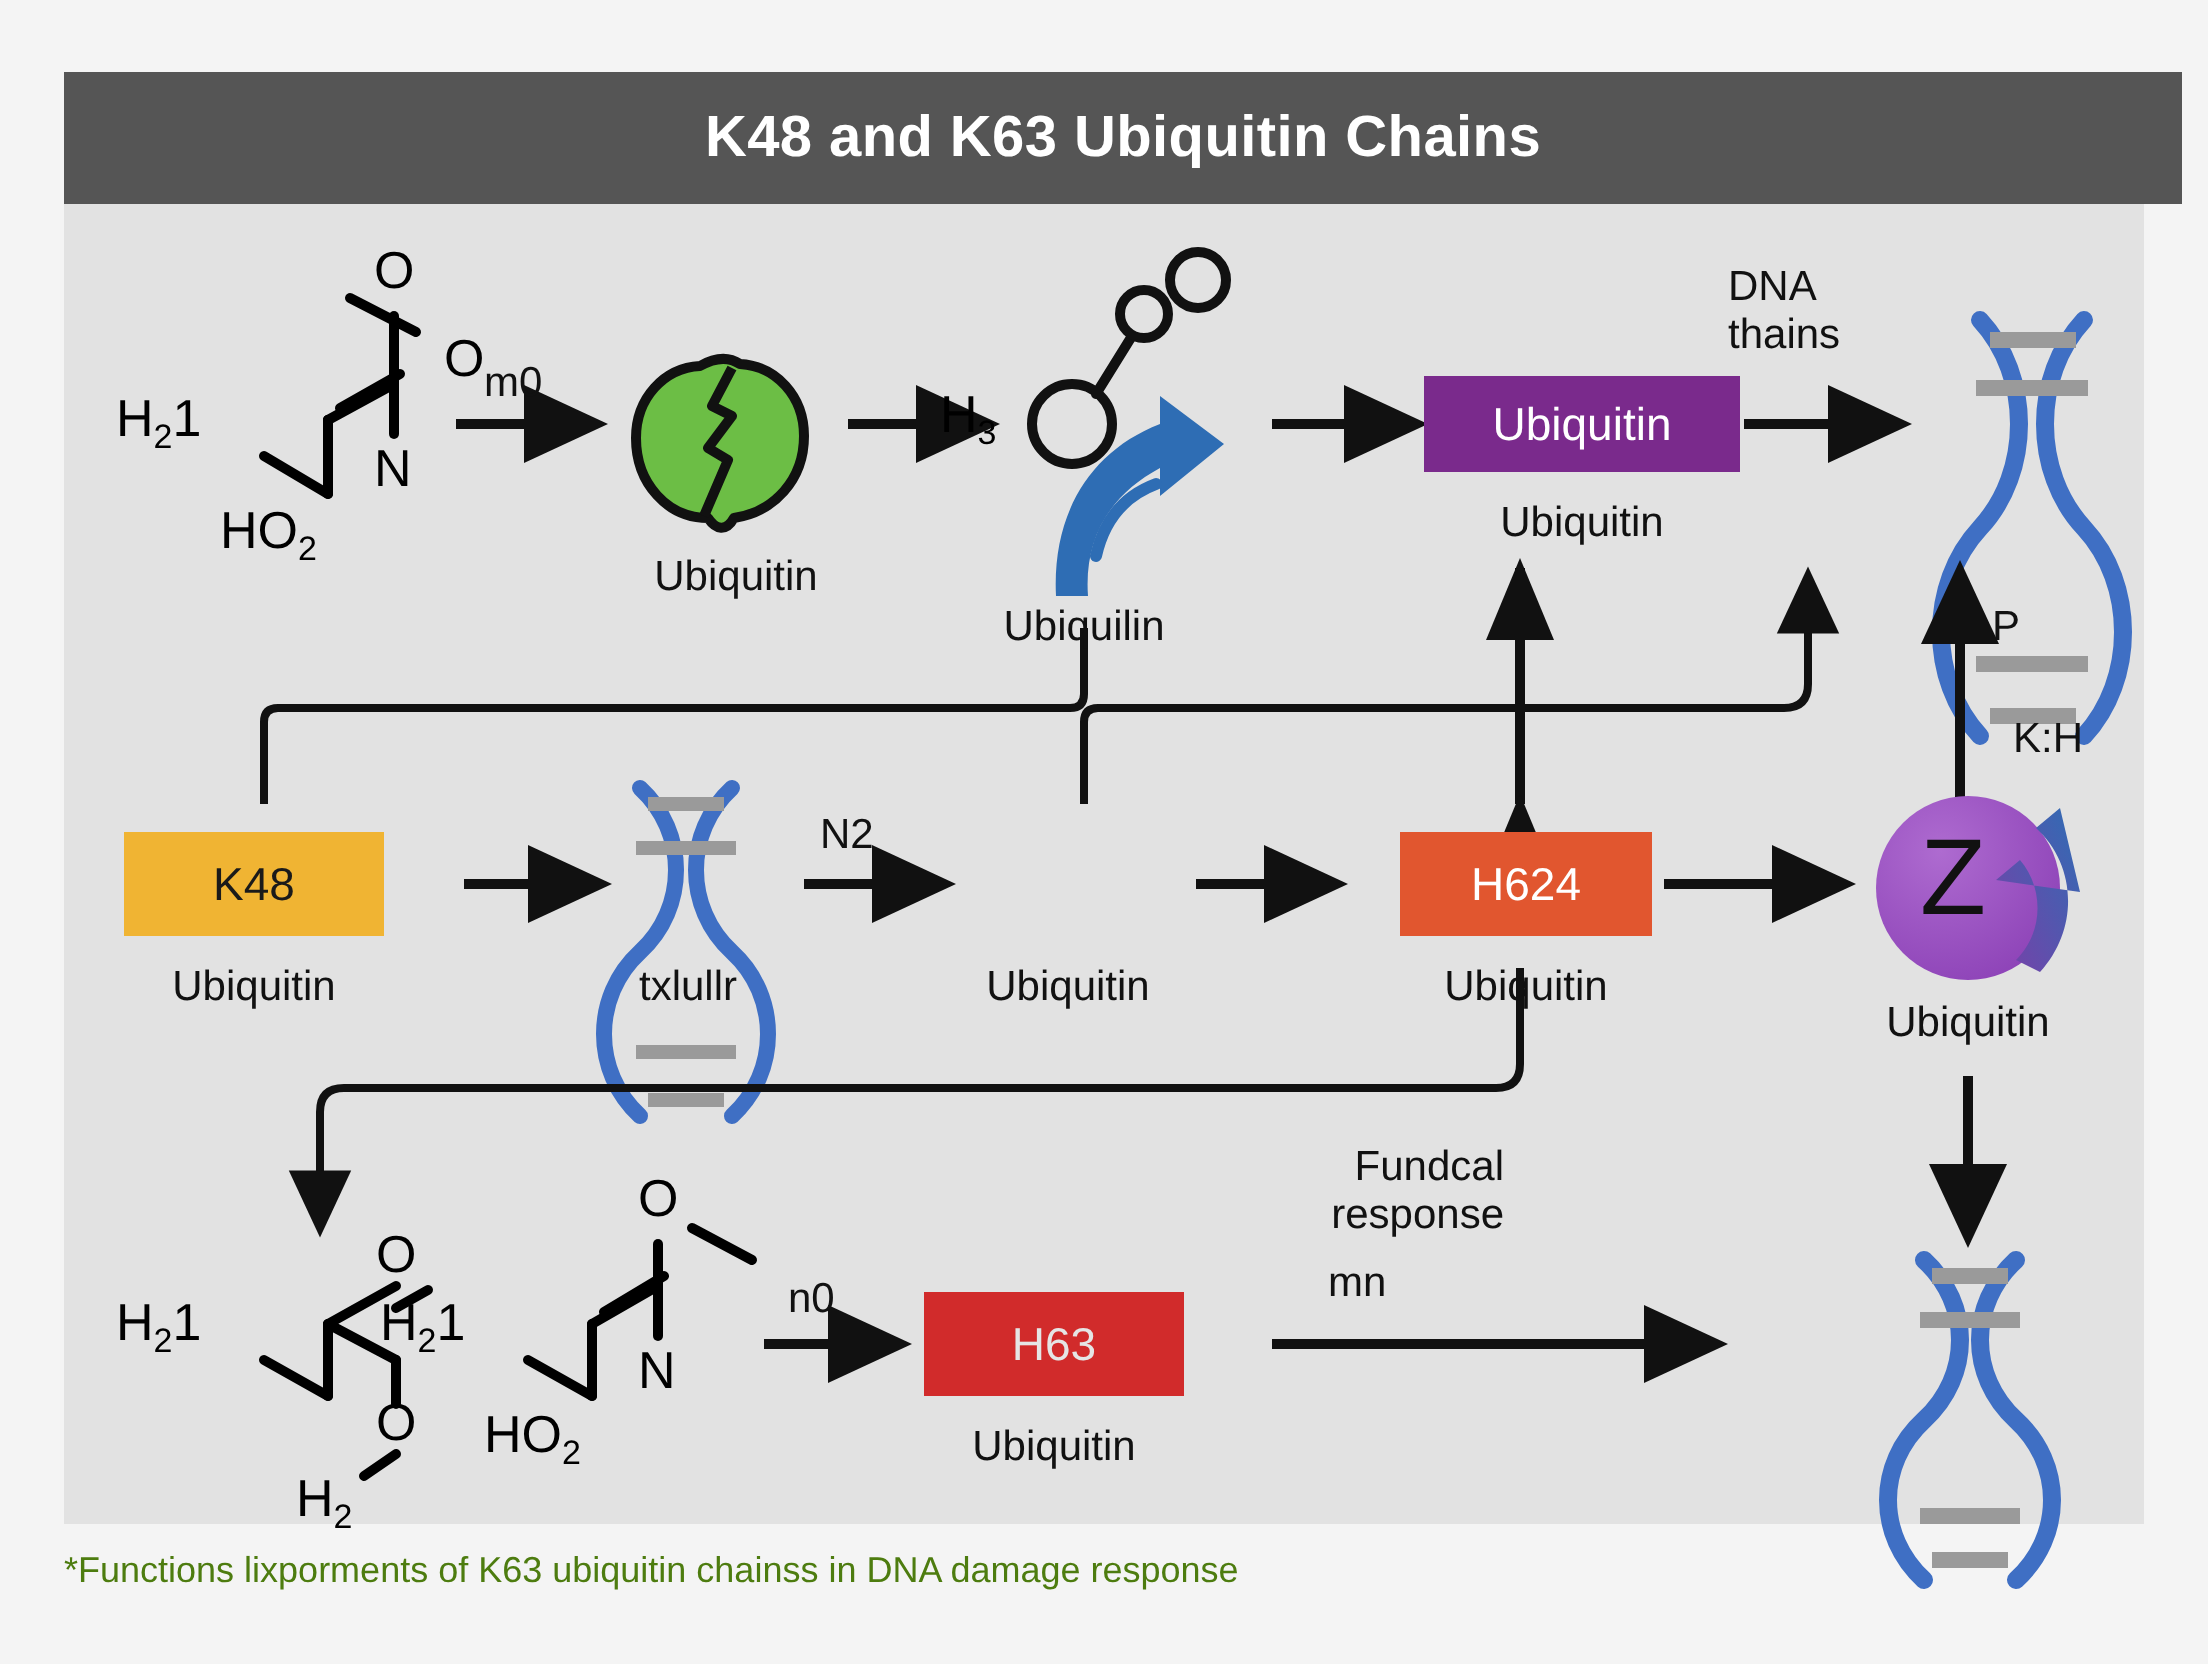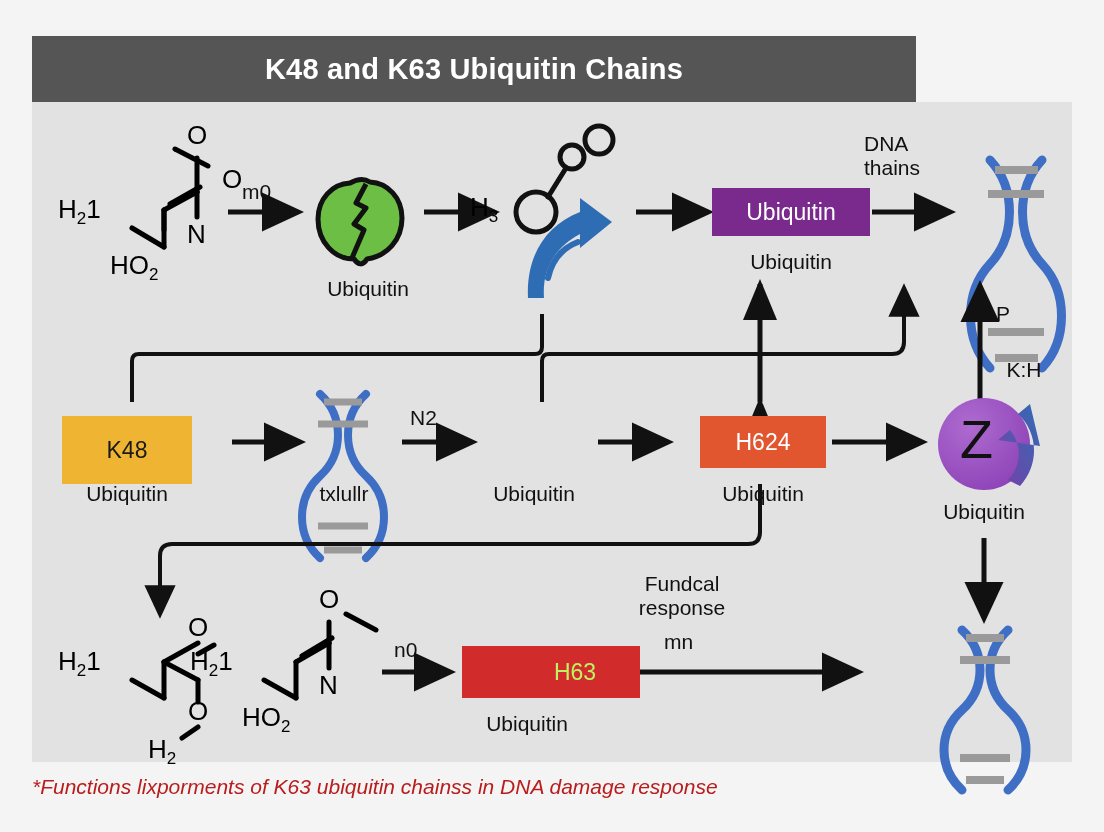--- a/index.html
+++ b/index.html
@@ -6,51 +6,51 @@
   body{
     width:1104px;height:832px;
     background:#f4f4f4;
     font-family:"Liberation Sans", sans-serif;
     overflow:hidden;
   }
   #root{position:relative;width:1104px;height:832px;}
 
   
   .header{
-    position:absolute;left:32px;top:36px;width:884px;height:66px;
+    position:absolute;left:32px;top:36px;width:1059px;height:66px;
     background:#555555;
     display:flex;align-items:center;justify-content:center;
   }
   .header-title{
     color:#ffffff;font-size:29px;font-weight:bold;letter-spacing:.2px;
   }
 
   
   .panel{
     position:absolute;left:32px;top:102px;width:1040px;height:660px;
     background:#e2e2e2;
   }
 
   
   .footnote{
     position:absolute;left:32px;top:775px;
-    font-size:21px;color:#b91c1c;white-space:nowrap;font-style:italic;
+    font-size:18px;color:#4d7c0f;white-space:nowrap;
   }
   svg.layer{position:absolute;left:0;top:0;width:1040px;height:660px;overflow:visible;}
 
   
   .nodebox{
     position:absolute;display:flex;align-items:center;justify-content:center;
     font-size:23px;line-height:1;
   }
   .box-ubiquitin{background:#7A2A8C;color:#ffffff;}
   .box-k48{background:#F0B433;color:#1a1a1a;}
   .box-k63{background:#67B13F;color:#1a1a1a;}
   .box-h624{background:#E1562F;color:#ffffff;}
-  .box-h63{background:#D12B2B;color:#bef264;padding-left:48px;}
+  .box-h63{background:#D12B2B;color:#e5e5e5;}
 
   
   .caption{
     position:absolute;font-size:21px;color:#111111;white-space:nowrap;
     text-align:center;
   }
   .edgelabel{
     position:absolute;font-size:21px;color:#111111;white-space:nowrap;
     text-align:left;line-height:1.12;
   }
@@ -213,32 +213,33 @@
     <div class="chemlabel" style="left:190px;top:62px;">O</div>
     <div class="chemlabel" style="left:155px;top:117px;">N</div>
     <div class="chemlabel" style="left:78px;top:148px;"><span>HO</span><sub>2</sub></div>
 
     <div class="edgelabel" style="left:210px;top:78px;width:44px;">m0</div>
 
     <div class="caption" style="left:256px;top:175px;width:160px;">Ubiquitin</div>
 
     <div class="chemlabel" style="left:438px;top:90px;"><span>H</span><sub>3</sub></div>
 
+    <div class="caption" style="left:430px;top:200px;width:160px;">Ubiquilin</div>
 
     <div class="nodebox box-ubiquitin" style="left:680px;top:86px;width:158px;height:48px;">
       <span>Ubiquitin</span>
     </div>
     <div class="caption" style="left:680px;top:148px;width:158px;">Ubiquitin</div>
 
     <div class="edgelabel" style="left:832px;top:30px;width:118px;">
       <span>DNA</span><br>
       <span>thains</span>
     </div>
 
-    <div class="nodebox box-k48" style="left:30px;top:314px;width:130px;height:68px;">
+    <div class="nodebox box-k48" style="left:30px;top:314px;width:130px;height:52px;">
       <span>K48</span>
     </div>
     <div class="caption" style="left:24px;top:380px;width:142px;">Ubiquitin</div>
 
     <div class="caption" style="left:250px;top:380px;width:124px;">txlullr</div>
 
     <div class="edgelabel" style="left:378px;top:304px;width:54px;">N2</div>
 
     <div class="caption" style="left:434px;top:380px;width:136px;">Ubiquitin</div>
 
@@ -263,21 +264,21 @@
     <div class="chemlabel" style="left:287px;top:568px;">N</div>
     <div class="chemlabel" style="left:210px;top:600px;"><span>HO</span><sub>2</sub></div>
 
     <div class="edgelabel" style="left:362px;top:536px;width:46px;">n0</div>
 
     <div class="nodebox box-h63" style="left:430px;top:544px;width:130px;height:52px;">
       <span>H63</span>
     </div>
     <div class="caption" style="left:424px;top:610px;width:142px;">Ubiquitin</div>
 
-    <div class="edgelabel" style="left:560px;top:470px;width:180px;text-align:center;">
+    <div class="edgelabel" style="left:540px;top:470px;width:180px;text-align:right;">
       <span>Fundcal</span><br>
       <span>response</span>
     </div>
     <div class="edgelabel" style="left:632px;top:528px;width:60px;">mn</div>
 
   </div>
 
   <div class="footnote">*Functions lixporments of K63 ubiquitin chainss in DNA damage response</div>
 </div>
 

